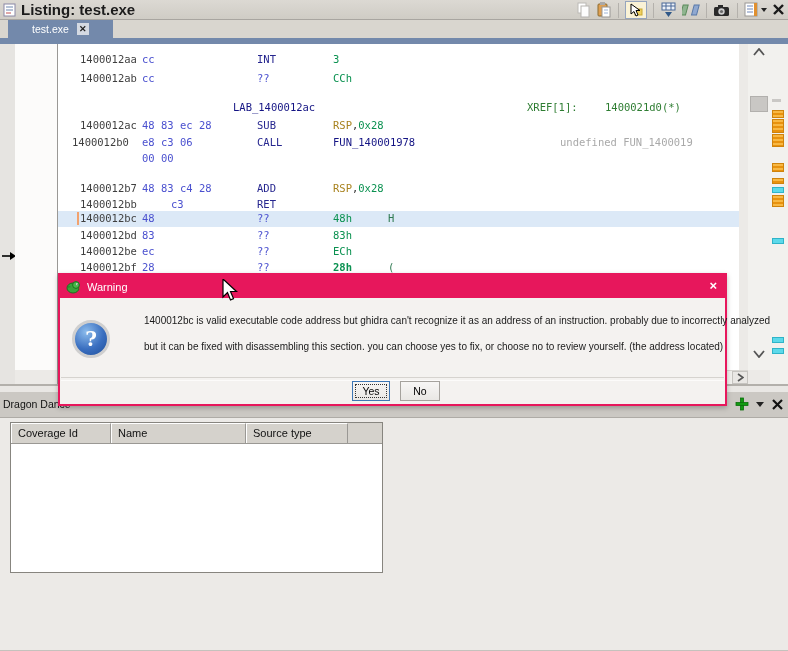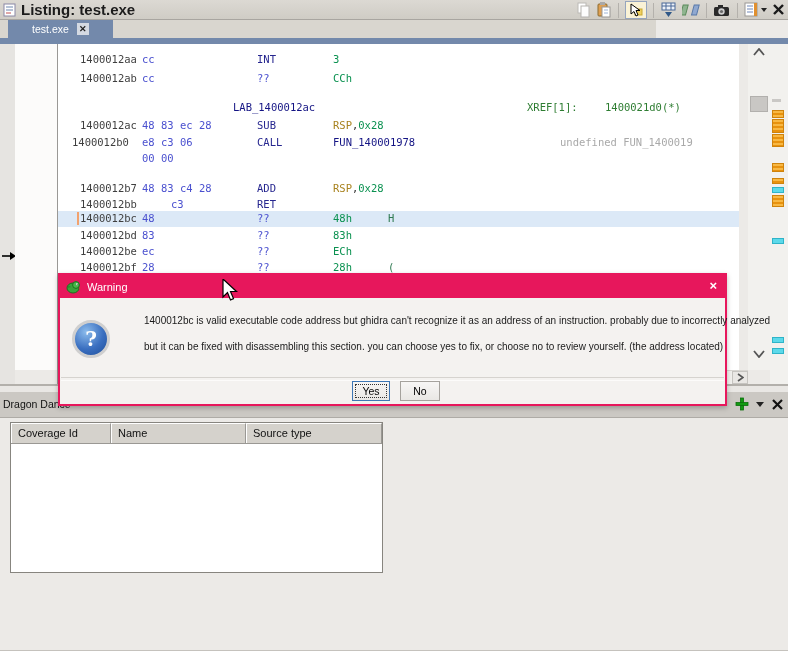--- a/index.html
+++ b/index.html
@@ -9,21 +9,21 @@
   
   .titlebar{position:absolute;left:0;top:0;width:788px;height:20px;
             background:linear-gradient(#dcd9d3,#cfccc5);border-bottom:1px solid #a8a5a0;
             display:flex;align-items:center;box-sizing:border-box;}
   .win-title{font-size:15px;font-weight:600;color:#1c1c1c;margin-left:4px;}
   .tb-icons{position:absolute;right:2px;top:0;height:20px;display:flex;align-items:center;gap:4px;}
   .tb-sep{width:1px;height:15px;background:#b4b1ac;margin:0 2px;}
   .tb-btn{display:flex;align-items:center;justify-content:center;}
   .cursor-btn{width:22px;height:18px;border:1px solid #96a5be;background:#faf2d6;
               display:flex;align-items:center;justify-content:center;box-sizing:border-box;}
-  .tabbar{position:absolute;left:0;top:20px;width:656px;height:18px;background:#d9d6cf;}
+  .tabbar{position:absolute;left:0;top:20px;width:788px;height:18px;background:#d9d6cf;}
   .tab{position:absolute;left:8px;top:0;width:105px;height:18px;background:var(--tab_blue);
        color:#fff;font-size:10.5px;display:flex;align-items:center;justify-content:center;gap:8px;}
   .tab-close{width:12px;height:12px;background:#d4d9e2;display:flex;align-items:center;
              justify-content:center;font-size:9px;color:#222;font-weight:bold;line-height:1;}
   .tabstrip{position:absolute;left:0;top:38px;width:788px;height:6px;background:var(--tab_blue);}
   .outer-gutter{position:absolute;left:0;top:44px;width:15px;height:340px;background:#e6e4e1;}
   .inner-gutter{position:absolute;left:15px;top:44px;width:42px;height:326px;background:#fcfbfa;}
   .vline{position:absolute;left:57px;top:44px;width:1px;height:340px;background:#9a9895;}
   .listing-content{position:absolute;left:58px;top:44px;width:681px;height:326px;background:#fff;
                    font-family:"DejaVu Sans Mono",monospace;font-size:10.5px;overflow:hidden;}
@@ -249,21 +249,21 @@
       <div class="lrow" style="top: 200px;">
         <span class="f-addr" style="left: 22px;">1400012be</span>
         <span class="f-bytes" style="left: 84px;">ec</span>
         <span class="f-un" style="left: 199px;">??</span>
         <span style="left: 275px;"><span class="op-scalar" style="position: static;">ECh</span></span>
       </div>
       <div class="lrow" style="top: 216px;">
         <span class="f-addr" style="left: 22px;">1400012bf</span>
         <span class="f-bytes" style="left: 84px;">28</span>
         <span class="f-un" style="left: 199px;">??</span>
-        <span style="left: 275px;"><span class="op-scalar" style="position: static;">28h</span></span>
+        <span style="left: 275px; font-weight: bold;"><span class="op-scalar" style="position: static;">28h</span></span>
         <span class="f-ascii" style="left: 330px;">(</span>
       </div>
     </div>
   <div class="vline"></div>
 
   <div class="vscroll">
     <svg class="vs-up" width="12" height="8">
         <polyline points="1,7 6,1 11,7" fill="none" stroke="#555" stroke-width="1.8"></polyline>
       </svg>
     <div class="vs-thumb"></div>
@@ -305,21 +305,21 @@
       <svg width="13" height="13">
         <line x1="2" y1="2" x2="11" y2="11" stroke="#111" stroke-width="2.2"></line>
         <line x1="11" y1="2" x2="2" y2="11" stroke="#111" stroke-width="2.2"></line>
       </svg>
     </div>
   </div>
   <div class="cov-table">
     <div class="cov-head" id="cov-head">
         <div class="cov-th" style="width: 100px;">Coverage Id</div>
         <div class="cov-th" style="width: 135px;">Name</div>
-        <div class="cov-th" style="width: 136px;">Source type</div>
+        <div class="cov-th" style="width: 102px;">Source type</div>
       </div>
     <div></div>
   </div>
 
   <div class="dialog">
     <div class="dlg-title">
       <svg width="16" height="16" style="margin-left:5px">
         <ellipse cx="8" cy="9" rx="6" ry="5" fill="#3aa33a" stroke="#1e701e"></ellipse>
         <circle cx="11" cy="6" r="3.4" fill="#49b849" stroke="#1e701e"></circle>
         <circle cx="12" cy="5.2" r="1" fill="#fff"></circle>

